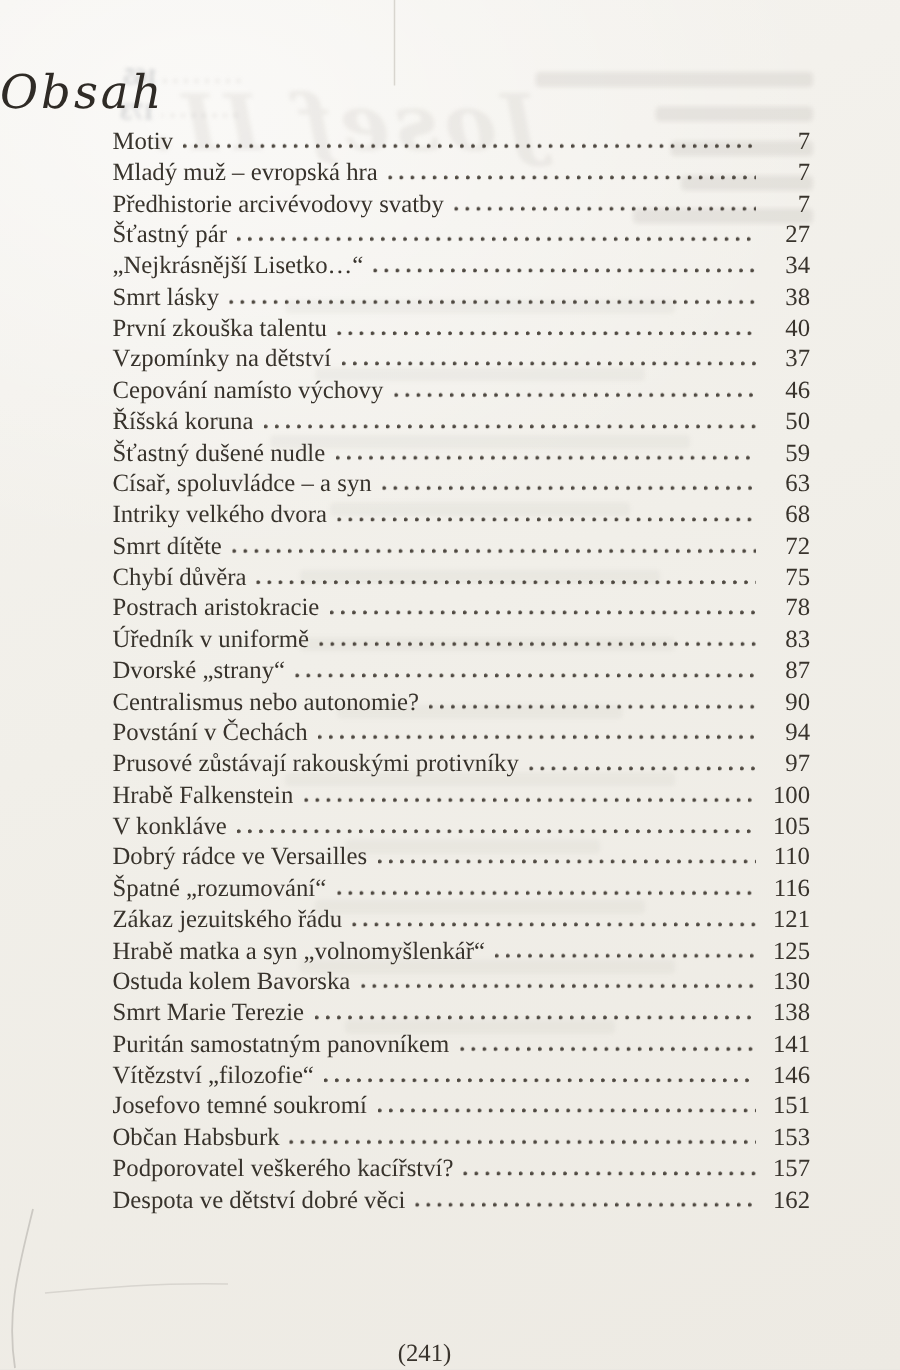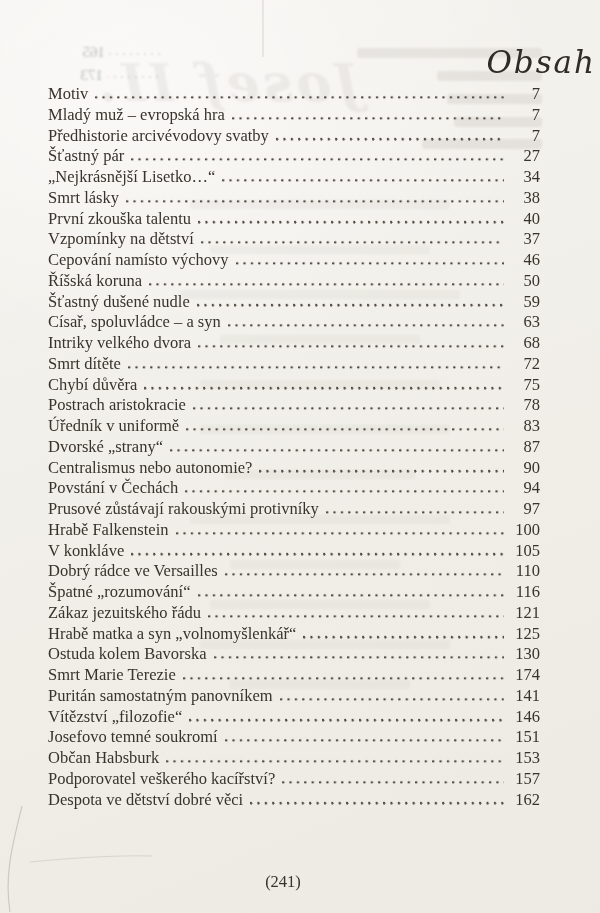--- a/index.html
+++ b/index.html
@@ -16,36 +16,36 @@
   .ghost{position:absolute;inset:0;transform:scaleX(-1);filter:blur(1.3px);pointer-events:none;}
   .gbar{position:absolute;height:10px;border-radius:3px;background:#8f897e;opacity:.14;}
   .gbar.faint{opacity:.07;height:9px;}
   .gdots{position:absolute;height:6px;opacity:.18;
     background-image:radial-gradient(circle at 1px 3px,#7d7769 1px,rgba(0,0,0,0) 1.4px);
     background-size:7px 6px;background-repeat:repeat-x;}
   .gnum{position:absolute;font:15px "Liberation Serif",serif;color:#83878f;opacity:.55;}
   .gbig{position:absolute;font:bold italic 52px "DejaVu Serif",serif;color:#857f72;opacity:.10;letter-spacing:4px;}
   
   .title{
-    position:absolute;top:44px;left:0;right:4px;text-align:right;
+    position:absolute;top:44px;left:0;right:4px;text-align:left;
     font:italic 31px "DejaVu Serif",serif;letter-spacing:2px;color:#2f2b26;
   }
   .toc{
     position:absolute;top:84px;left:48px;right:60px;margin:0;padding:0;list-style:none;
     font-size:16.5px;
   }
-  .toc li{display:flex;height:20.75px;line-height:20.75px;}
+  .toc li{display:flex;height:20.75px;line-height:20.75px;margin-left:27px;}
   .toc .t{white-space:nowrap;}
   .toc .dots{
     flex:1;height:100%;margin-left:5px;margin-right:4px;
     background-image:radial-gradient(circle at 1.1px 13.2px,#4f4941 1.05px,rgba(0,0,0,0) 1.5px);
     background-size:7.4px 20.75px;background-repeat:repeat-x;background-position:2px 0;
   }
   .toc .p{min-width:32px;text-align:right;}
-  .folio{position:absolute;top:872px;left:0;right:34px;text-align:center;font-size:16.5px;color:#38332c;}
+  .folio{position:absolute;top:892px;left:0;right:34px;text-align:center;font-size:16.5px;color:#38332c;}
   .scratches{position:absolute;inset:0;pointer-events:none;}
 </style>
 </head>
 <body>
 
 <div class="page">
 
   <div class="ghost">
     <span class="gnum" style="left:495px;top:44px">165</span>
     <span class="gnum" style="left:497px;top:67px">173</span>
@@ -211,21 +211,21 @@
         <span class="p">125</span>
       </li>
       <li>
         <span class="t">Ostuda kolem Bavorska</span>
         <span class="dots"></span>
         <span class="p">130</span>
       </li>
       <li>
         <span class="t">Smrt Marie Terezie</span>
         <span class="dots"></span>
-        <span class="p">174</span>
+        <span class="p">138</span>
       </li>
       <li>
         <span class="t">Puritán samostatným panovníkem</span>
         <span class="dots"></span>
         <span class="p">141</span>
       </li>
       <li>
         <span class="t">Vítězství „filozofie“</span>
         <span class="dots"></span>
         <span class="p">146</span>

